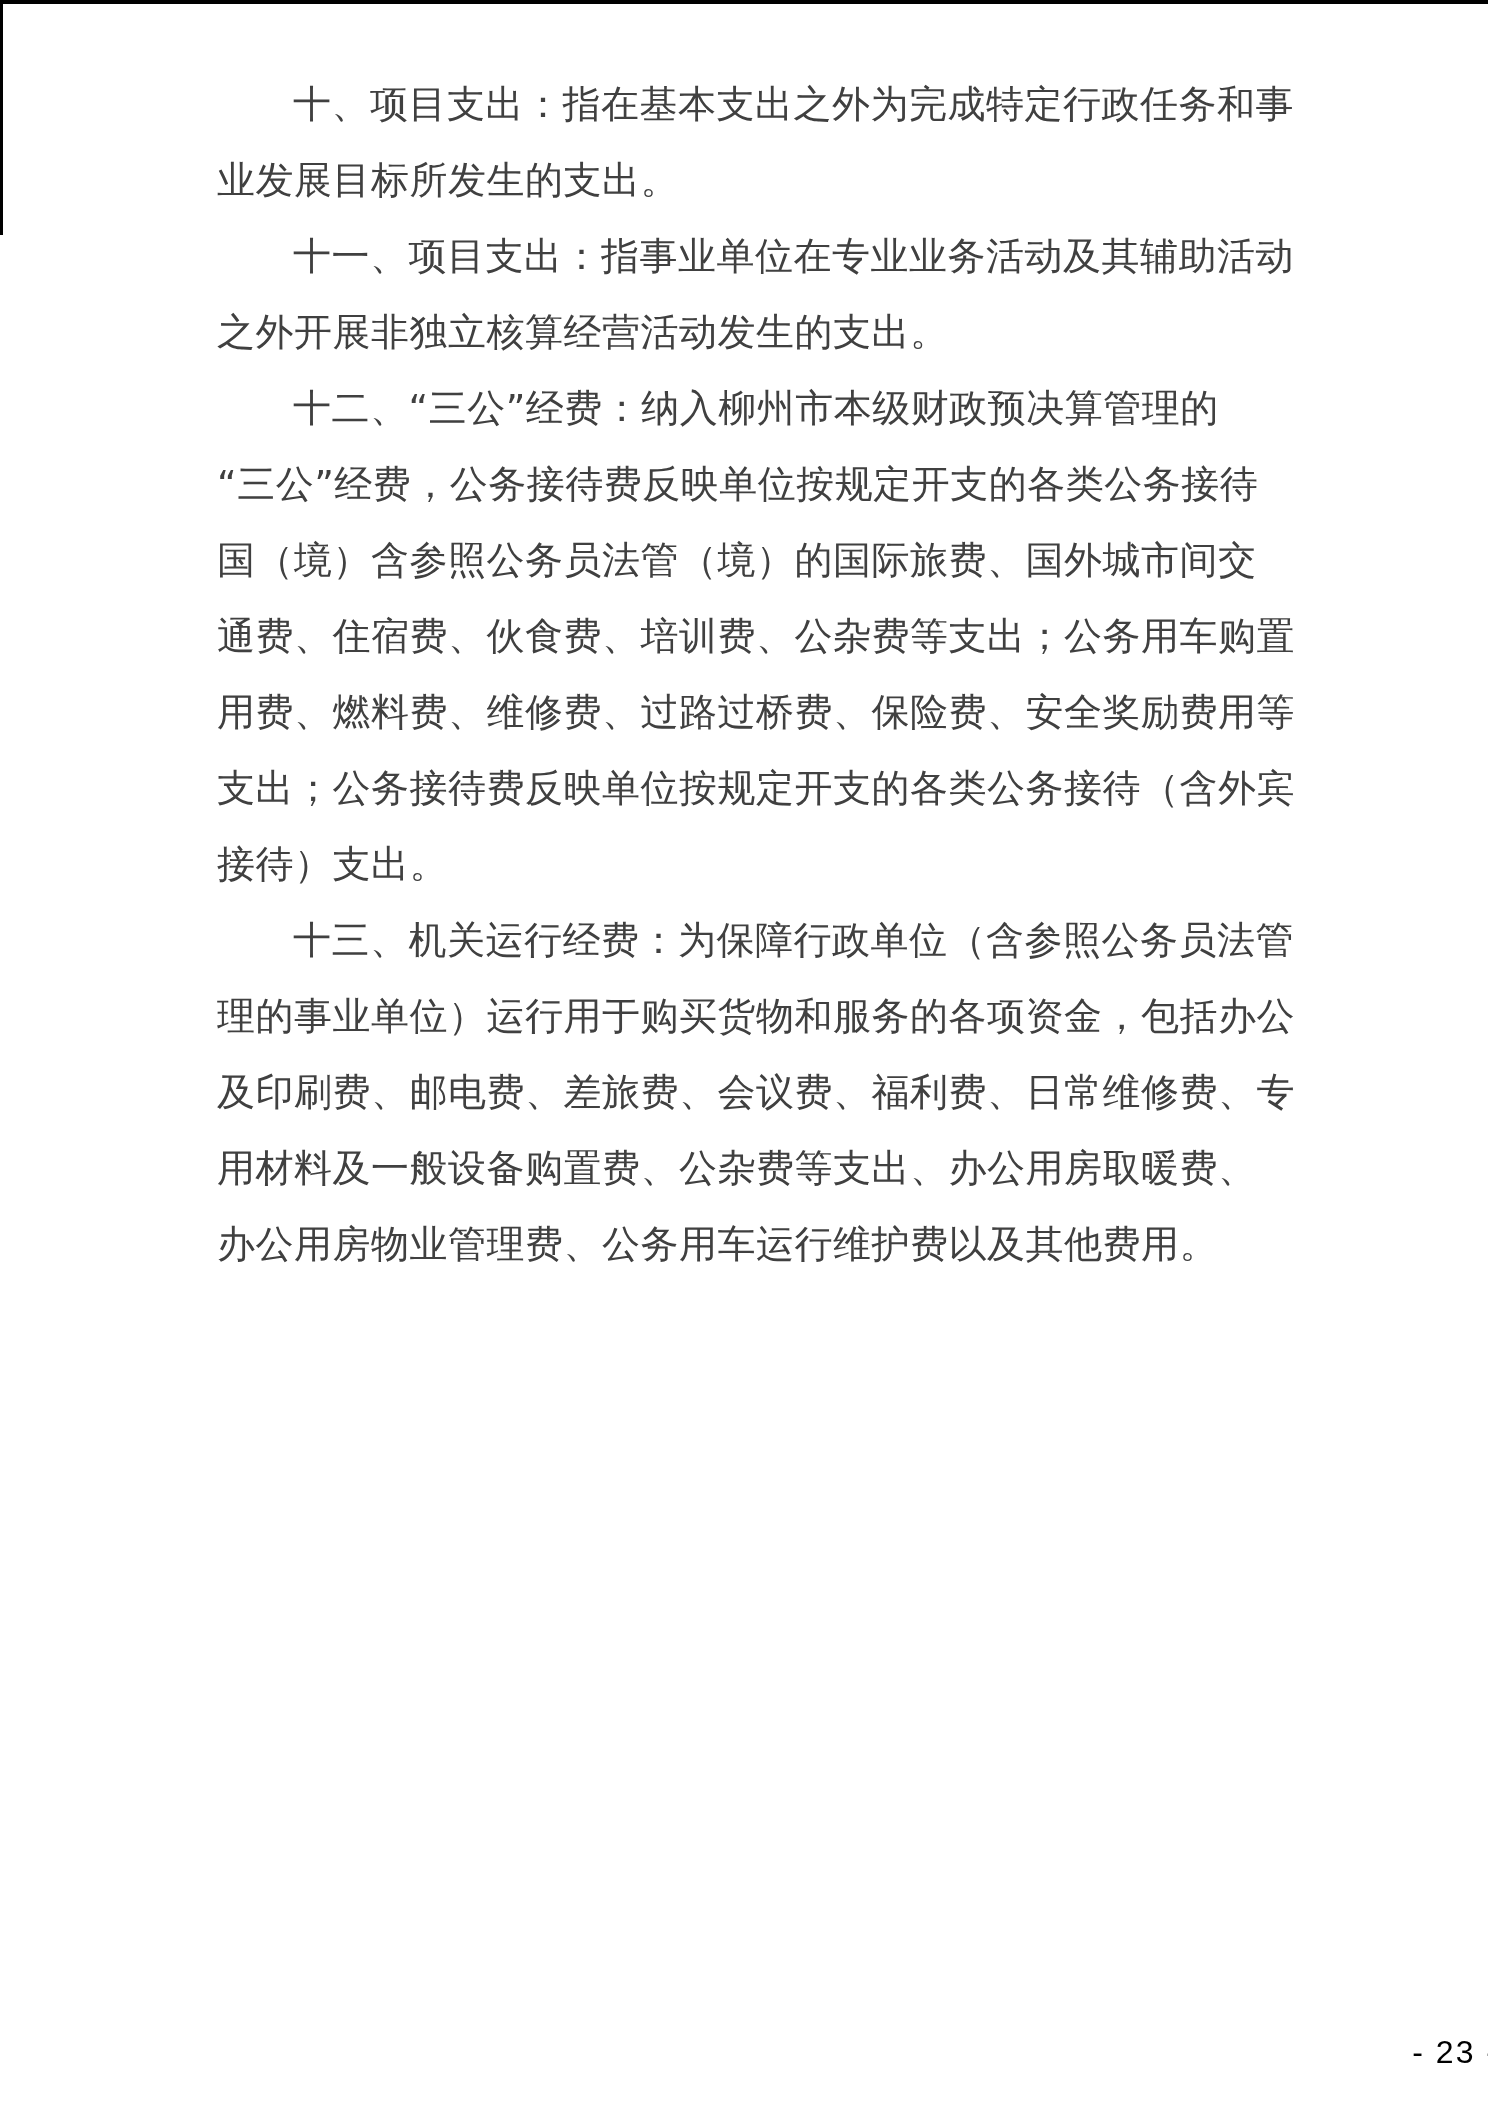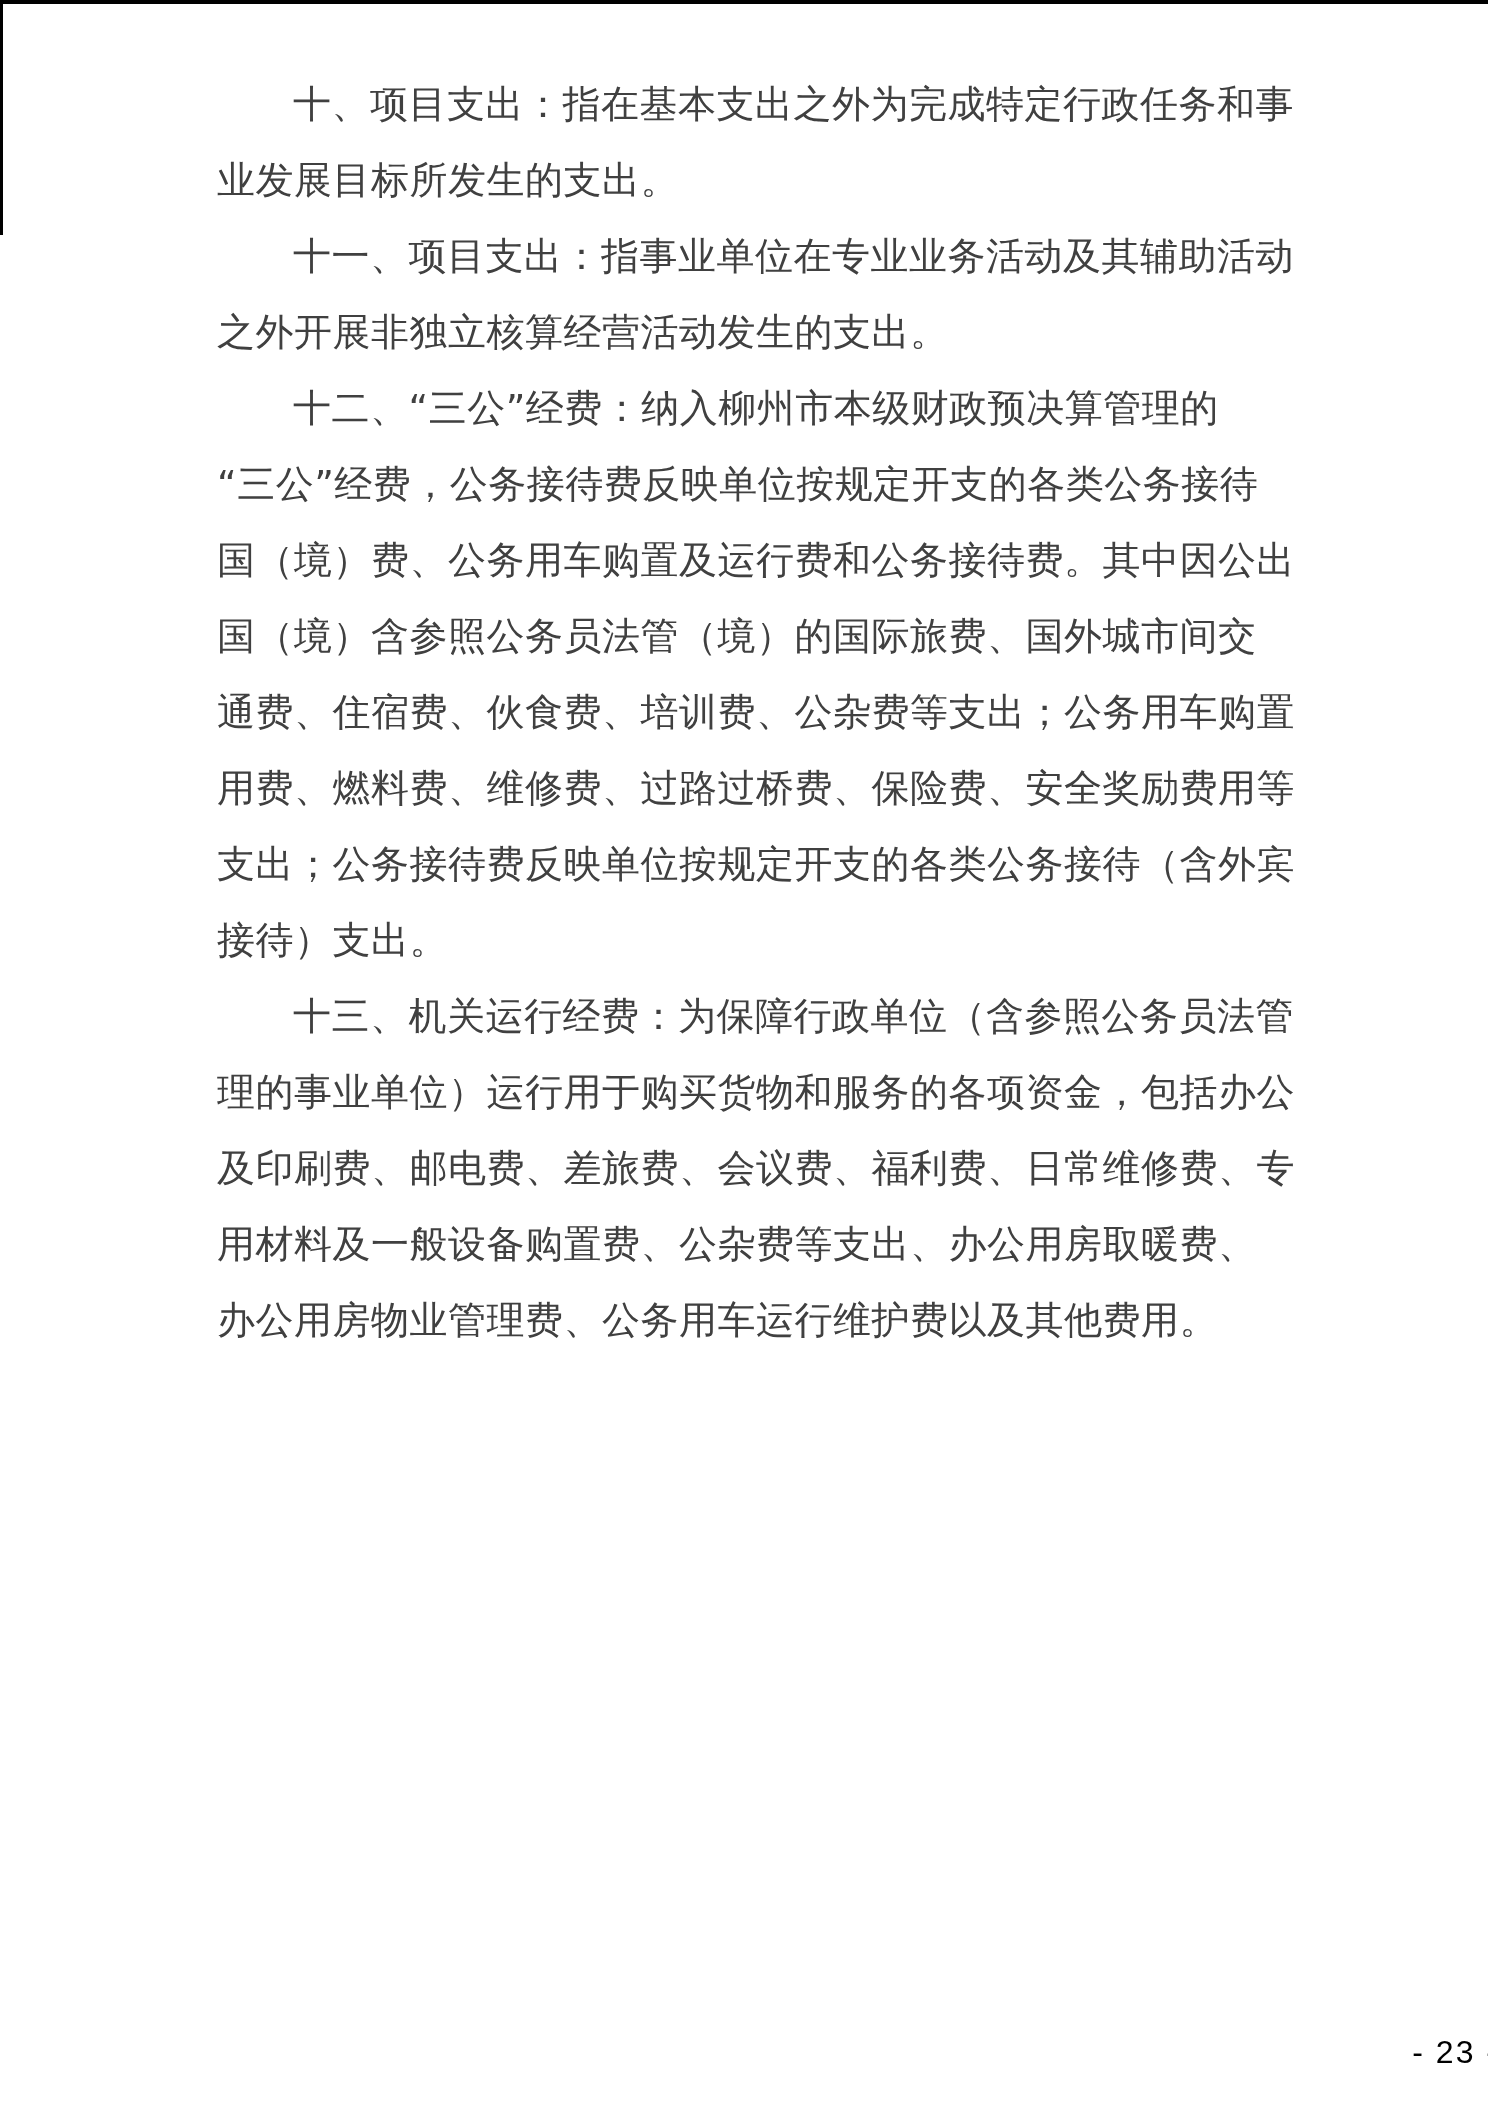--- a/index.html
+++ b/index.html
@@ -79,21 +79,20 @@
     </div>
 
     <div class="paragraph">
       <div class="line indent">十一、项目支出：指事业单位在专业业务活动及其辅助活动</div>
       <div class="line">之外开展非独立核算经营活动发生的支出。</div>
     </div>
 
     <div class="paragraph">
       <div class="line indent">十二、“三公”经费：纳入柳州市本级财政预决算管理的</div>
       <div class="line">“三公”经费，公务接待费反映单位按规定开支的各类公务接待</div>
-      <div class="line">国（境）费、公务用车购置及运行费和公务接待费。其中因公出</div>
       <div class="line">国（境）含参照公务员法管（境）的国际旅费、国外城市间交</div>
       <div class="line">通费、住宿费、伙食费、培训费、公杂费等支出；公务用车购置</div>
       <div class="line">用费、燃料费、维修费、过路过桥费、保险费、安全奖励费用等</div>
       <div class="line">支出；公务接待费反映单位按规定开支的各类公务接待（含外宾</div>
       <div class="line">接待）支出。</div>
     </div>
 
     <div class="paragraph">
       <div class="line indent">十三、机关运行经费：为保障行政单位（含参照公务员法管</div>
       <div class="line">理的事业单位）运行用于购买货物和服务的各项资金，包括办公</div>

